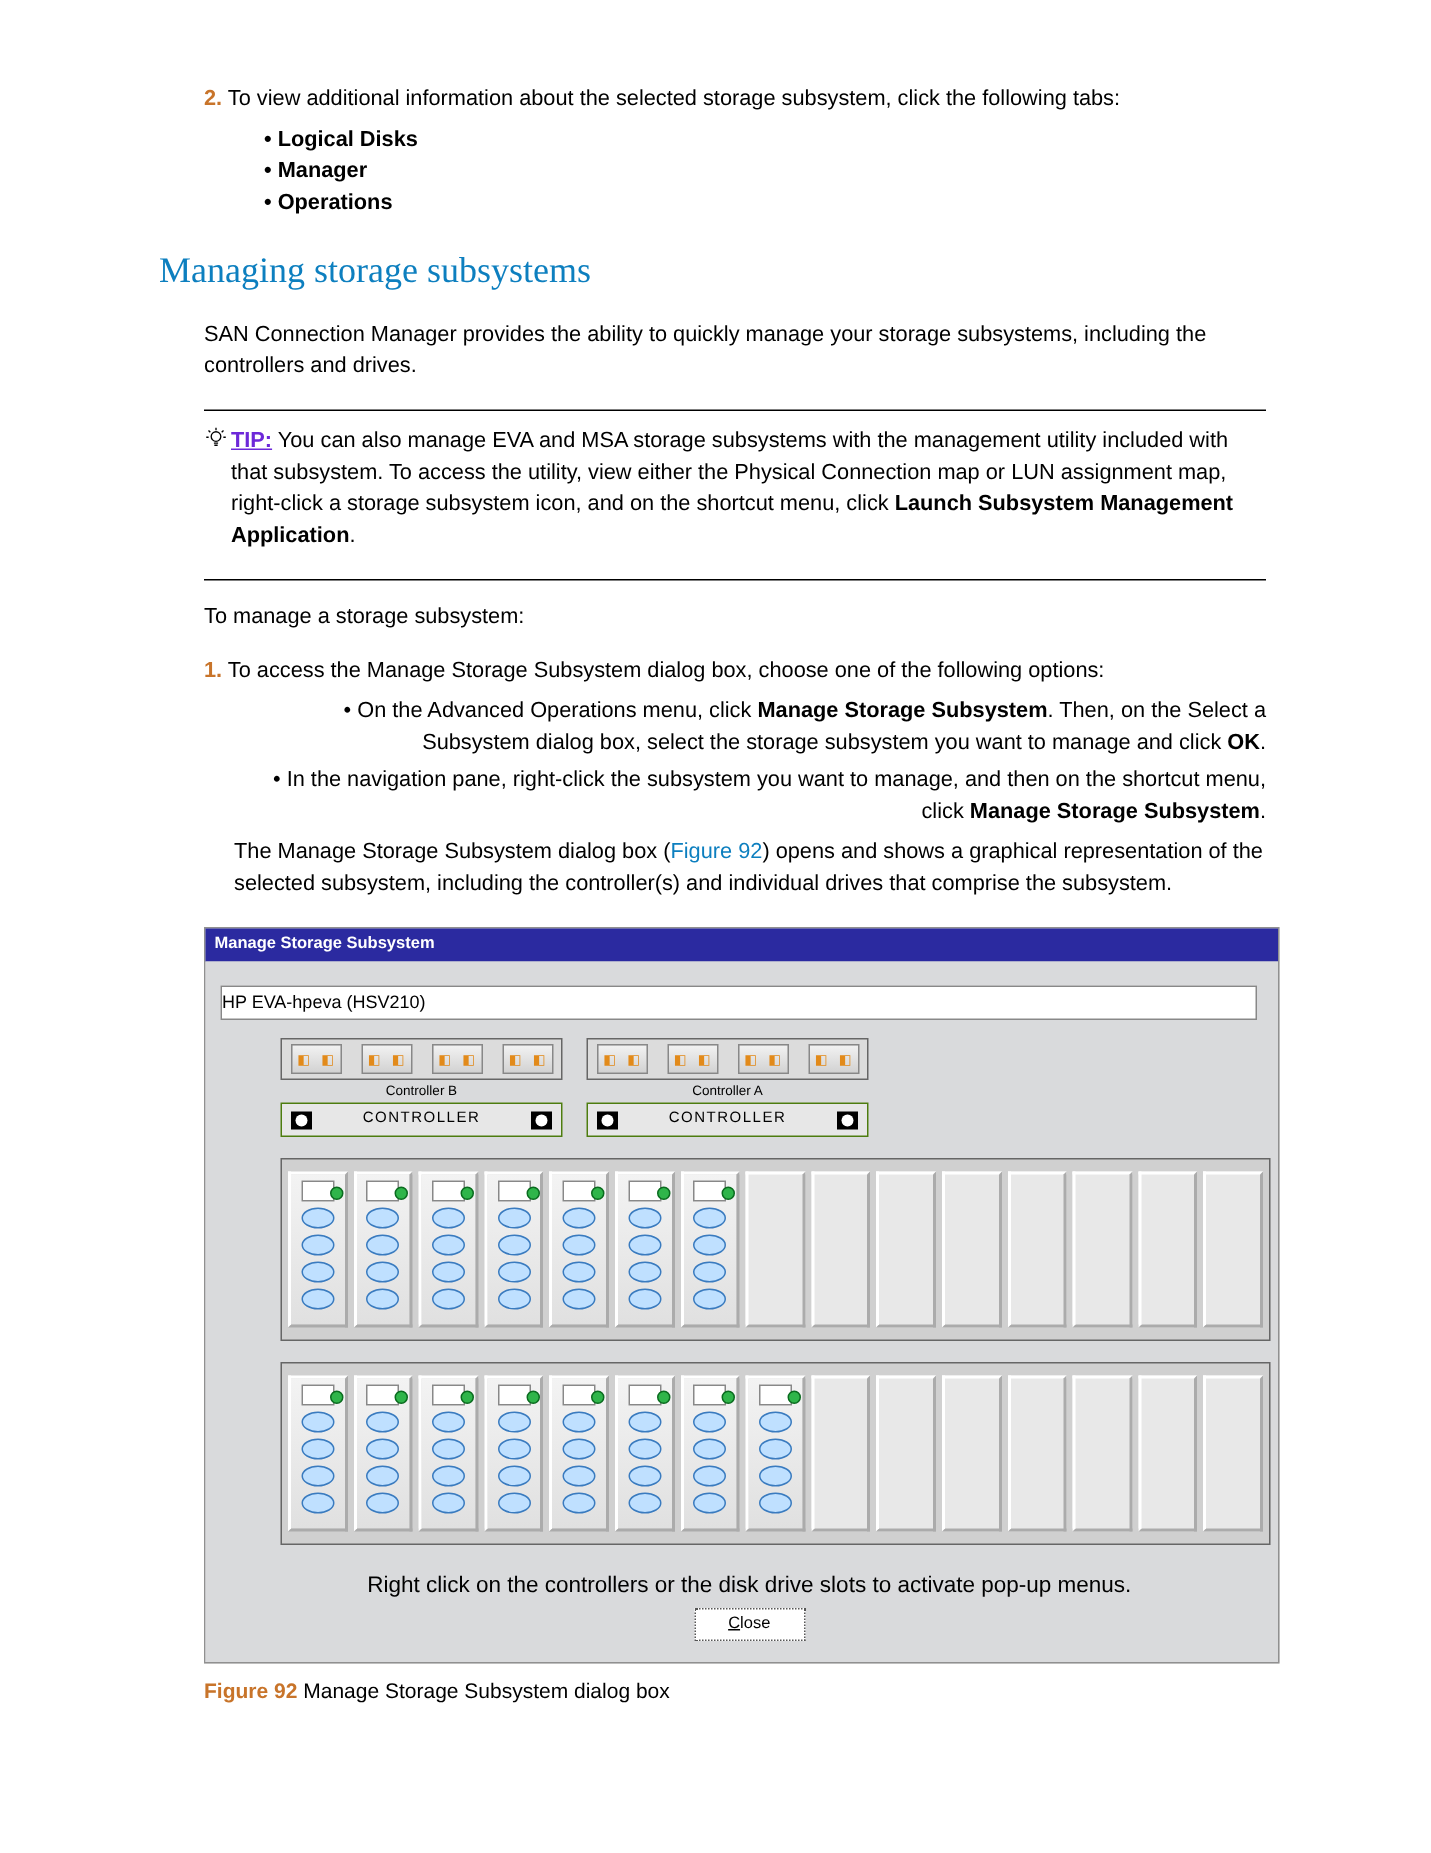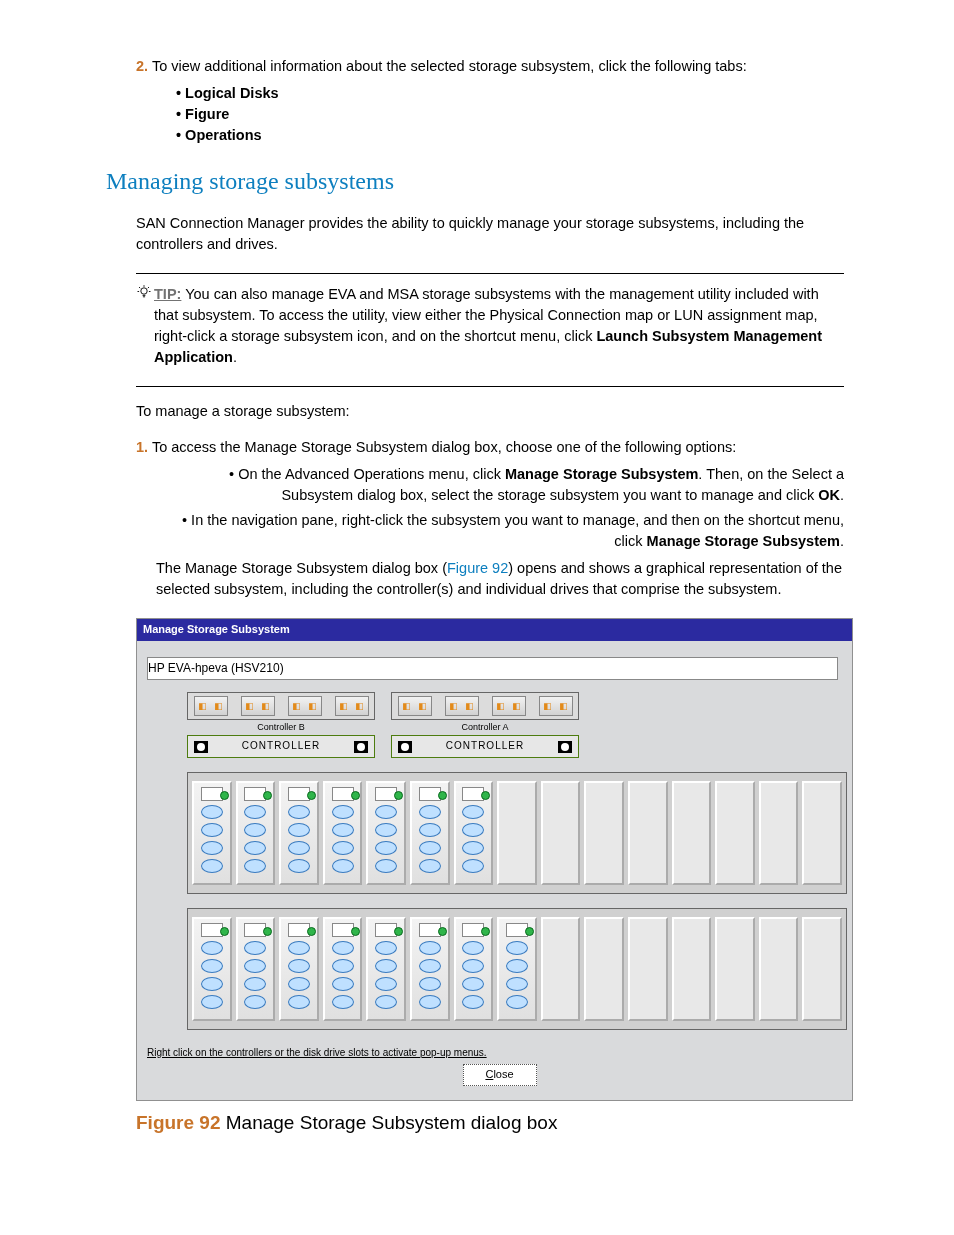--- a/index.html
+++ b/index.html
@@ -21,21 +21,21 @@
     font-family: Liberation Serif, serif;
     font-weight: normal;
     font-size: 24px;
     color: #0d7fbf;
     margin: 18px 0 8px 16px;
   }
   .indent { margin-left: 46px; }
   hr.tip-rule { border: none; border-top: 1px solid #000; margin: 18px 0 10px 46px; }
   .tip-block { margin-left: 46px; display: flex; }
   .tip-icon { flex: 0 0 18px; font-size: 14px; line-height: 1.2; }
-  .tip-label { color: #737373; font-weight: bold; text-decoration: underline; }
+  .tip-label { color: #6d28d9; font-weight: bold; text-decoration: underline; }
   .step-line { margin-left: 46px; text-indent: -20px; padding-left: 20px; margin-top: 6px; }
   .inner-bullets { margin: 6px 0 6px 76px; padding: 0; list-style: none; }
   .inner-bullets li { text-indent: -14px; padding-left: 14px; margin-bottom: 4px; text-align: right; }
   .inner-bullets li::before { content: "•  "; }
   .para-indent2 { margin-left: 66px; margin-top: 4px; }
   a.fig-link { color: #0d7fbf; text-decoration: none; }
 
   
   .dialog-shot {
     margin: 18px 0 6px 46px;
@@ -91,39 +91,39 @@
     border: 2px outset #fff;
     background: linear-gradient(#f3f3f3,#e0e0e0);
     position: relative;
     display:flex; flex-direction:column; align-items:center; padding-top:4px;
   }
   .drive.empty { background:#e8e8e8; }
   .drive .top { width:20px; height:12px; border:1px solid #888; background:#fff; margin-bottom:2px; position:relative;}
   .drive .dot { position:absolute; right:-7px; top:3px; width:7px; height:7px; border-radius:50%; background:#2fb54a; border:1px solid #0a6b1f;}
   .platter { width:20px; height:12px; border:1px solid #3a7bbf; border-radius:50%; background:#bfe0ff; margin:2px 0; }
 
-  .dialog-hint { text-align:left; font-size:10px; margin:16px 0 4px 0;text-decoration:underline; }
+  .dialog-hint { text-align:center; font-size:15px; margin:16px 0 4px 0; }
   .close-btn {
     display:block; margin:4px auto 10px auto; width:72px; text-align:center;
     border:1px dotted #555; padding:2px 0; font-size:11px; background:#ffffff;
   }
 
-  .figure-caption { margin: 8px 0 0 46px; font-size: 19px; }
+  .figure-caption { margin: 8px 0 0 46px; font-size: 14px; }
   .figure-caption .fl { color: #c8742a; font-weight: bold; }
 </style>
 </head>
 <body>
 
 <div class="step-line">
   <span class="step-num">2.</span>
   <span>To view additional information about the selected storage subsystem, click the following tabs:</span>
 </div>
 <ul class="sub-bullets bold" style="margin-left:86px;">
   <li>Logical Disks</li>
-  <li>Figure</li>
+  <li>Manager</li>
   <li>Operations</li>
 </ul>
 
 <h2 class="section">Managing storage subsystems</h2>
 <p class="indent">SAN Connection Manager provides the ability to quickly manage your storage subsystems, including the controllers and drives.</p>
 
 <hr class="tip-rule">
 <div class="tip-block">
   <div class="tip-icon">
     <svg width="16" height="16" viewBox="0 0 16 16">

